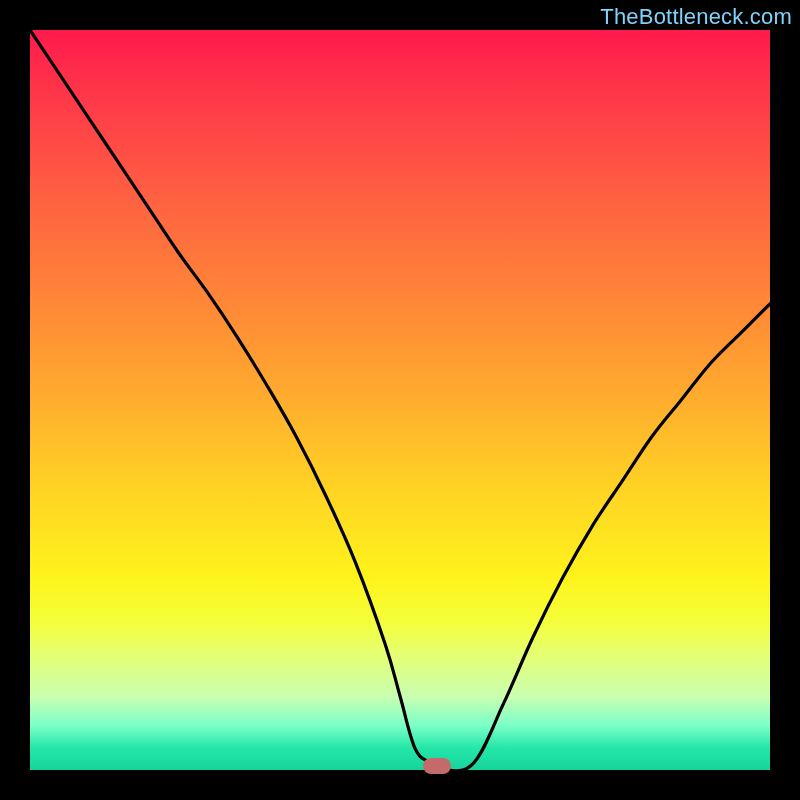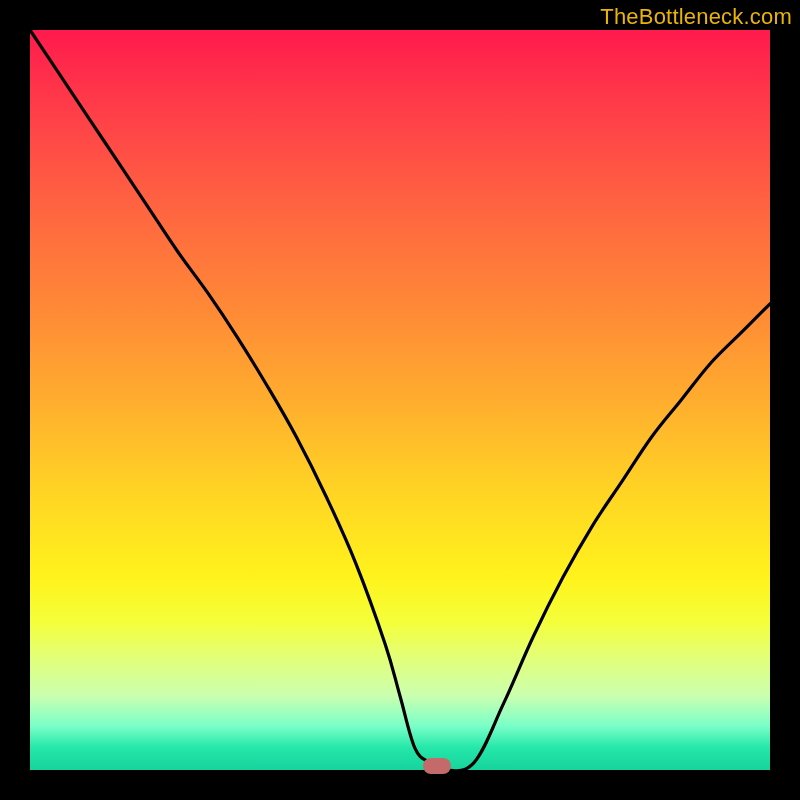--- a/index.html
+++ b/index.html
@@ -41,21 +41,21 @@
       #caffb0 90%,
       #7bffc8 94%,
       #24e7a9 97%,
       #17d39c 100%
     );
   }
   .watermark {
     position: absolute;
     top: 4px;
     right: 8px;
-    color: #eab308;
+    color: #7dd3fc;
     font-size: 22px;
     font-weight: 500;
     letter-spacing: 0.2px;
     user-select: none;
   }
   svg.curve {
     position: absolute;
     left: 0;
     top: 0;
     width: 740px;

